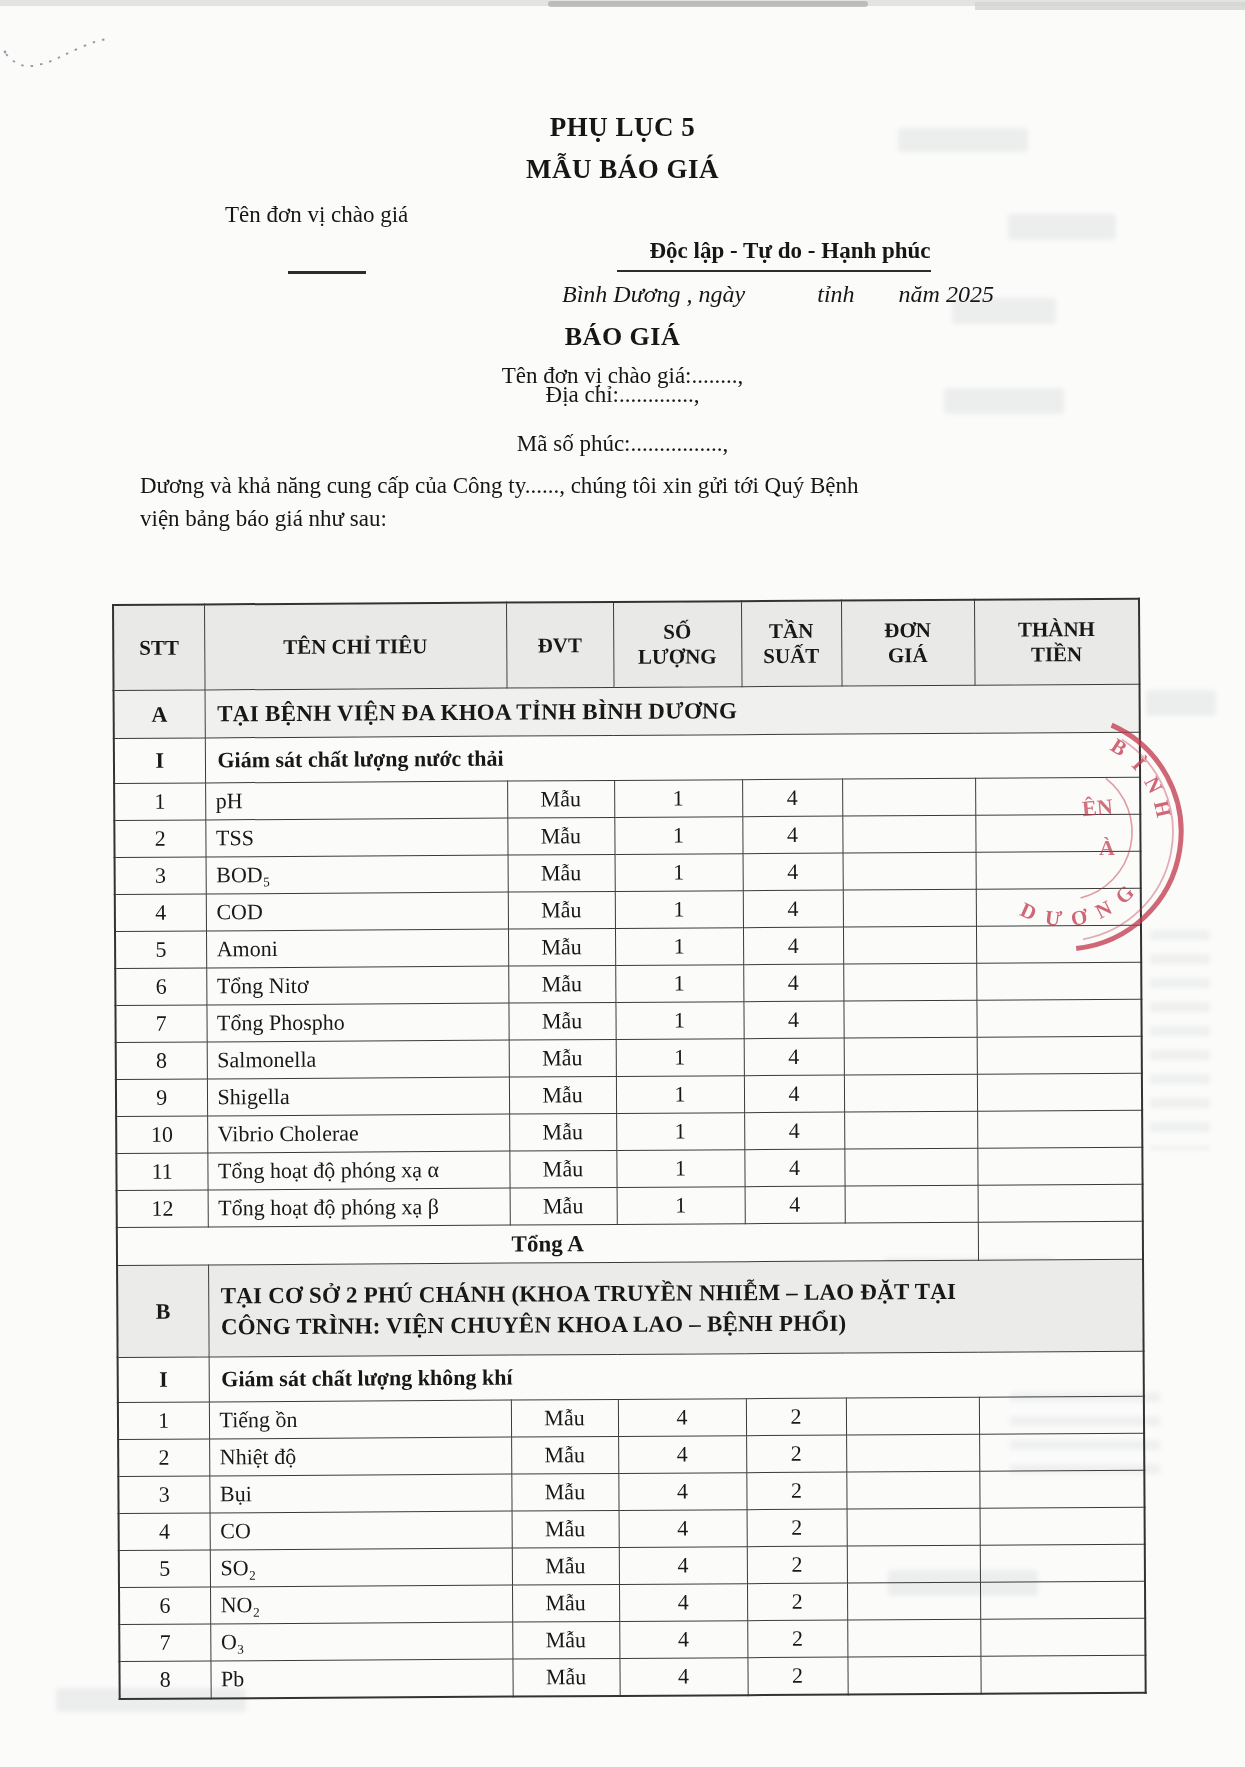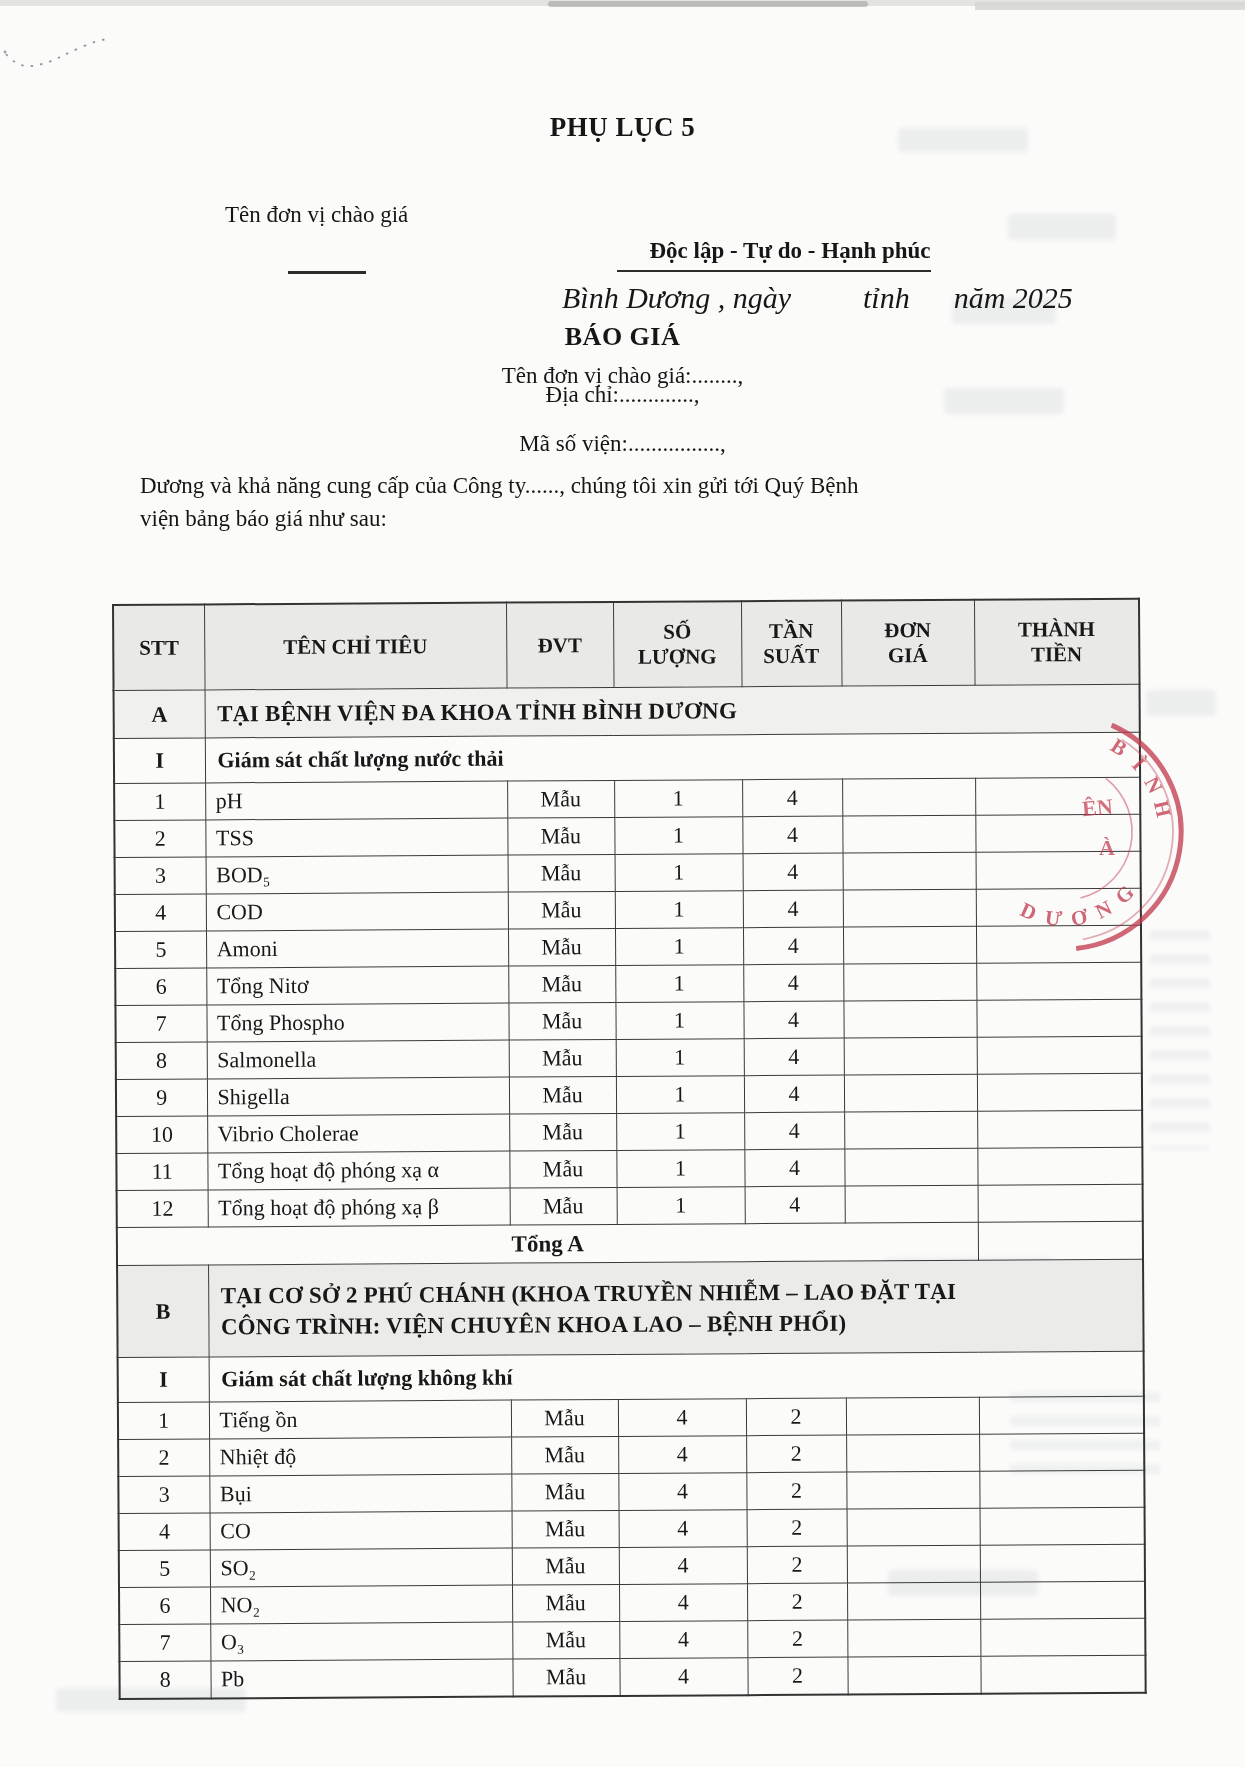--- a/index.html
+++ b/index.html
@@ -15,21 +15,21 @@
   .motto2{font-size:23px;}
   .bodytxt{font-size:23px;}
   .rule{background:#2c2c2c;height:2px;}
   
   .scanband{left:0;top:0;width:100%;height:6px;background:#e3e3e1;}
   .scanband2{left:548px;top:1px;width:320px;height:6px;background:#a6a6a4;opacity:.65;border-radius:3px;}
   .scanband3{left:975px;top:2px;width:270px;height:8px;background:#d3d3d1;opacity:.8;}
   .smudge{position:absolute;background:#8e949c;opacity:.13;filter:blur(2px);border-radius:4px;}
   .smudge.lines{background:repeating-linear-gradient(#9aa0a8 0 10px,transparent 10px 24px);opacity:.12;}
   
-  .dateline{display:flex;align-items:baseline;font-size:30px;}
+  .dateline{display:flex;align-items:baseline;font-size:24px;}
   .gap1{width:72px;}
   .gap2{width:44px;}
   
   .qt{position:absolute;left:112px;top:604px;width:1026px;border-collapse:collapse;table-layout:fixed;
       transform:rotate(-.35deg);transform-origin:left top;z-index:2;}
   .qt th,.qt td{border:1.6px solid #3b3b3b;vertical-align:middle;font-size:22px;color:#181818;
       overflow:hidden;padding:0;}
   .qt{border:2.4px solid #333;}
   .qt thead th{background:#e9e9e7;font-weight:bold;font-size:21px;line-height:25px;height:84px;text-align:center;}
   .qt .c{text-align:center;}
@@ -65,39 +65,40 @@
   <div class="smudge" style="left:952px;top:298px;width:104px;height:26px;"></div>
   <div class="smudge" style="left:944px;top:388px;width:120px;height:26px;"></div>
   <div class="smudge" style="left:1146px;top:690px;width:70px;height:26px;"></div>
   <div class="smudge lines" style="left:1150px;top:930px;width:60px;height:220px;"></div>
   <div class="smudge" style="left:884px;top:1258px;width:170px;height:28px;"></div>
   <div class="smudge lines" style="left:1010px;top:1392px;width:150px;height:90px;"></div>
   <div class="smudge" style="left:888px;top:1570px;width:150px;height:26px;"></div>
   <div class="smudge" style="left:56px;top:1688px;width:190px;height:24px;"></div>
 
   <div class="abs center b t1" style="top:112px;">PHỤ LỤC 5</div>
+  <div class="abs center b t2" style="top:154px;">MẪU BÁO GIÁ</div>
 
   <div class="abs bodytxt" style="left:225px;top:202px;">Tên đơn vị chào giá</div>
   <div class="abs b motto2" style="left:530px;top:238px;width:520px;text-align:center;">Độc lập - Tự do - Hạnh phúc</div>
   <div class="abs rule" style="left:617px;top:270px;width:314px;"></div>
   <div class="abs rule" style="left:288px;top:271px;width:78px;height:2.5px;"></div>
 
   <div class="abs dateline i" style="left:562px;top:281px;">
     <span>Bình Dương , ngày</span>
     <span class="gap1"></span>
     <span>tỉnh</span>
     <span class="gap2"></span>
     <span>năm 2025</span>
   </div>
 
   <div class="abs center b" style="top:322px;font-size:26px;letter-spacing:.5px;">BÁO GIÁ</div>
 
   <div class="abs center bodytxt" style="top:363px;">Tên đơn vị chào giá:........,</div>
   <div class="abs center bodytxt" style="top:382px;">Địa chỉ:.............,</div>
-  <div class="abs center bodytxt" style="top:431px;">Mã số viện:................,</div>
+  <div class="abs center bodytxt" style="top:431px;">Mã số phúc:................,</div>
 
   <div class="abs bodytxt" style="left:140px;top:469px;width:930px;line-height:33px;">
     <div>Dương và khả năng cung cấp của Công ty......, chúng tôi xin gửi tới Quý Bệnh</div>
     <div>viện bảng báo giá như sau:</div>
   </div>
 
   <table class="qt">
       <colgroup>
         <col style="width: 91px;">
         <col style="width: 302px;">

